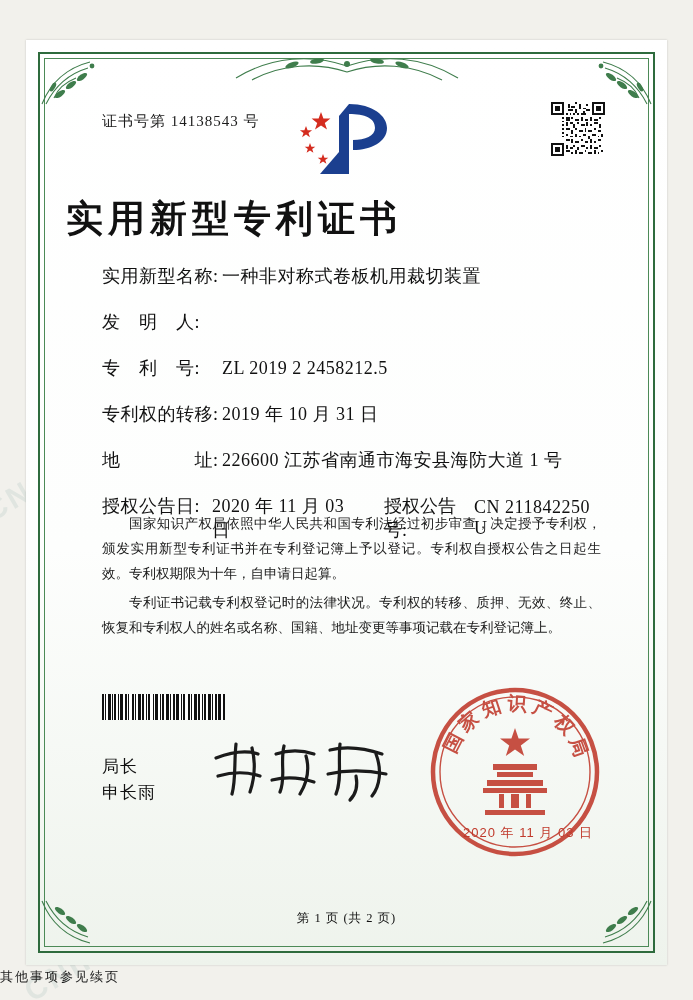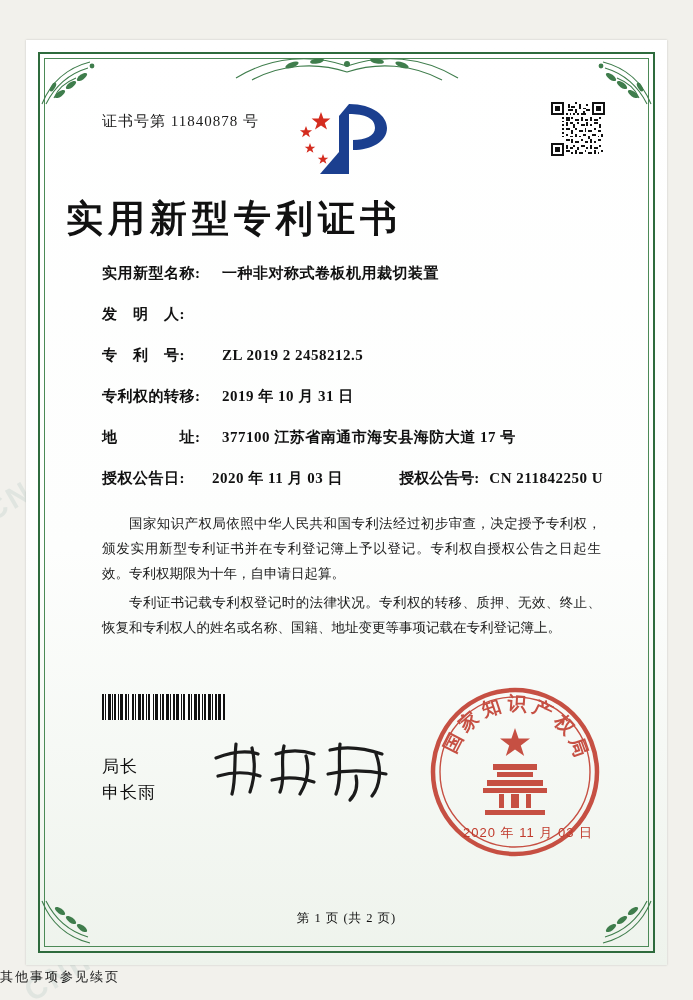--- a/index.html
+++ b/index.html
@@ -85,21 +85,21 @@
     text-align:left;
     font-size:37px;
     letter-spacing:5px;
     color:#111;
     font-weight:700;
     font-family:"DejaVu Serif",serif;
   }
 
   .fields{
     position:absolute;left:36px;right:24px;top:190px;
-    font-size:15px;color:#111;font-weight:bold;
+    font-size:18px;color:#111;
   }
   .row{display:flex;align-items:baseline;margin-bottom:22px;}
   .lab{flex:0 0 120px;letter-spacing:.5px;}
   .val{flex:1 1 auto;letter-spacing:.5px;}
   .row.two .lab{flex:0 0 110px;}
   .row.two .col2{margin-left:20px;display:flex;align-items:center;}
   .row.two .col2 .lab2{flex:0 0 90px;}
 
   .para{
     position:absolute;left:36px;right:26px;top:437px;
@@ -232,21 +232,21 @@
         <ellipse cx="85" cy="9" rx="7" ry="2.6" transform="rotate(-10 85 9)"></ellipse>
         <ellipse cx="170" cy="13" rx="7" ry="2.6" transform="rotate(20 170 13)"></ellipse>
         <ellipse cx="145" cy="9" rx="7" ry="2.6" transform="rotate(10 145 9)"></ellipse>
         <circle cx="115" cy="12" r="3"></circle>
       </g>
     </svg>
   </div>
 
   <div class="content">
 
-    <div class="cert-no">证书号第 11840878 号</div>
+    <div class="cert-no">证书号第 14138543 号</div>
 
     <div class="qr">
       <svg class="qrbox" viewBox="0 0 29 29" width="54" height="54" shape-rendering="crispEdges">
         <rect width="29" height="29" fill="#fff"></rect>
         <g fill="#111">
 
           <rect x="0" y="0" width="7" height="1"></rect>
             <rect x="0" y="6" width="7" height="1"></rect>
           <rect x="0" y="0" width="1" height="7"></rect>
             <rect x="6" y="0" width="1" height="7"></rect>
@@ -380,21 +380,21 @@
       <div class="row">
         <div class="lab">专　利　号:</div>
         <div class="val">ZL 2019 2 2458212.5</div>
       </div>
       <div class="row">
         <div class="lab">专利权的转移:</div>
         <div class="val">2019 年 10 月 31 日</div>
       </div>
       <div class="row">
         <div class="lab">地　　　　址:</div>
-        <div class="val">377100 江苏省南通市海安县海防大道 17 号</div>
+        <div class="val">226600 江苏省南通市海安县海防大道 1 号</div>
       </div>
       <div class="row two">
         <div class="lab">授权公告日:</div>
         <div class="val">2020 年 11 月 03 日</div>
         <div class="col2">
           <div class="lab2">授权公告号:</div>
           <div class="val">CN 211842250 U</div>
         </div>
       </div>
     </div>

